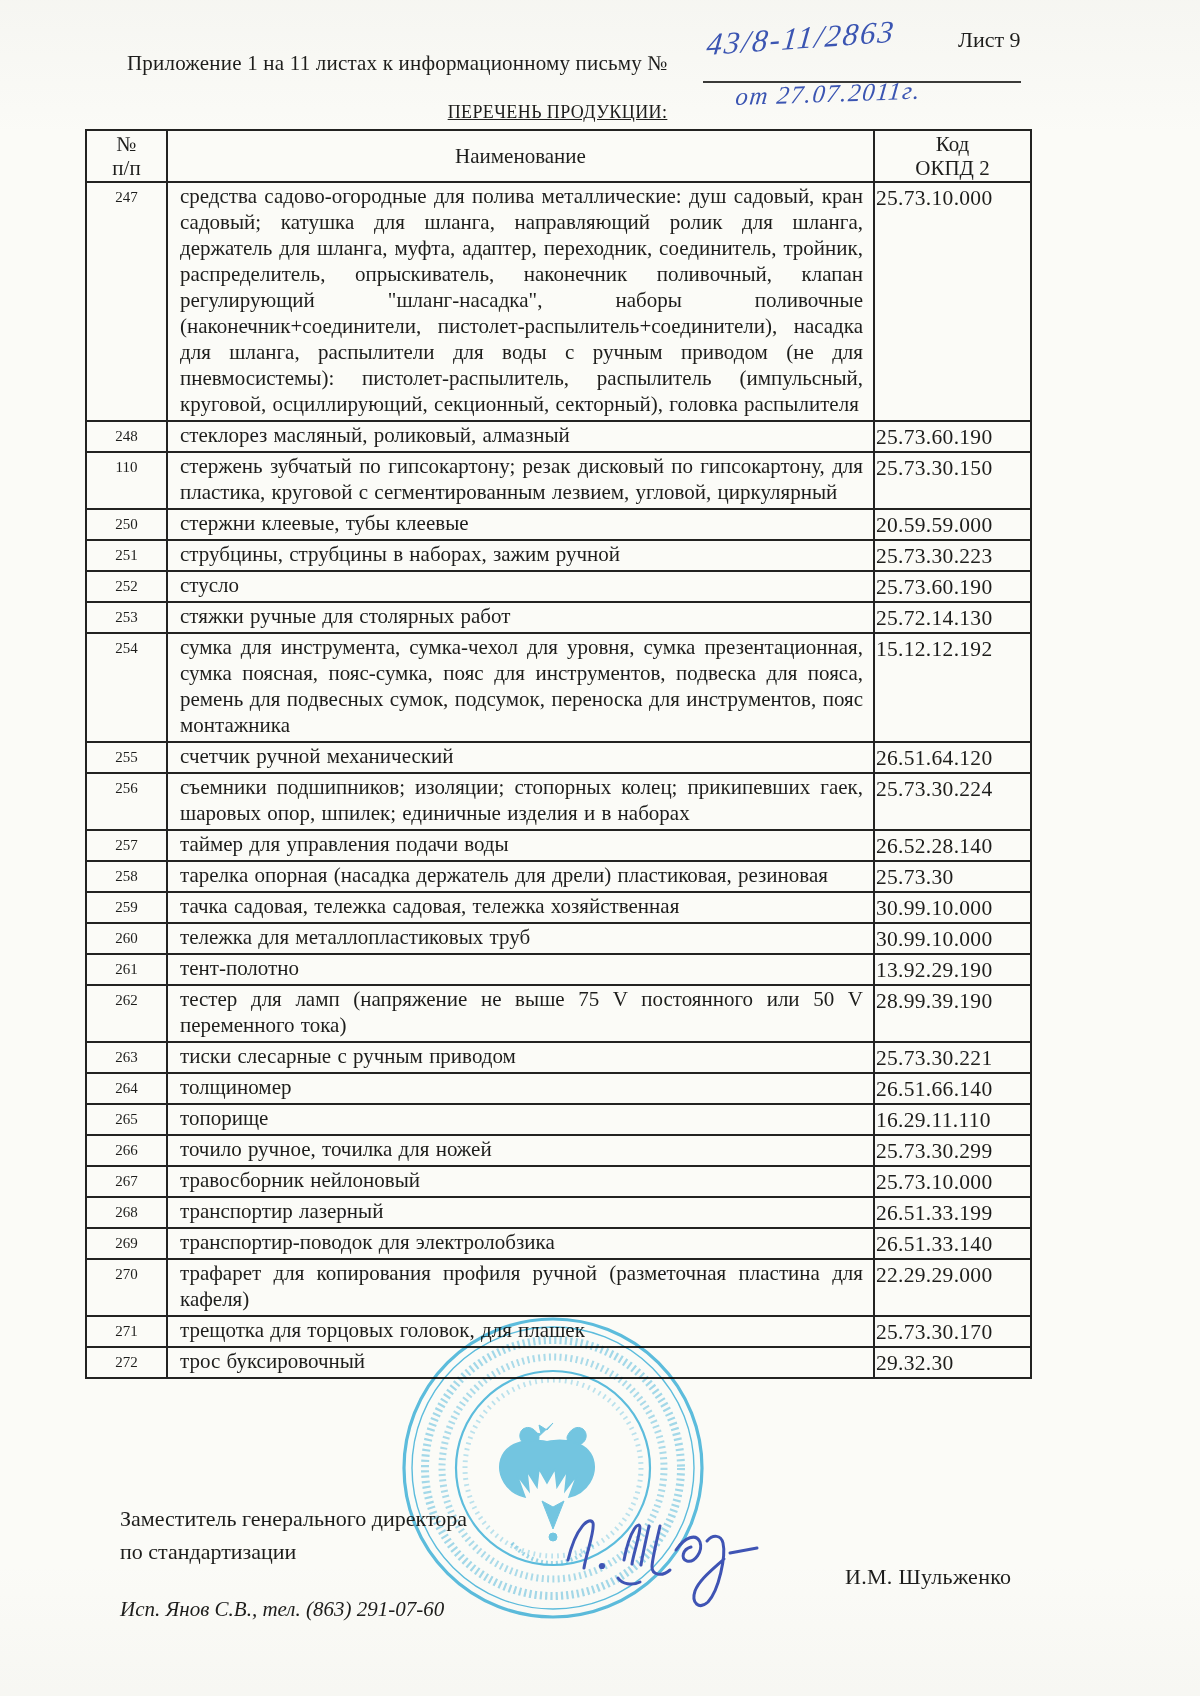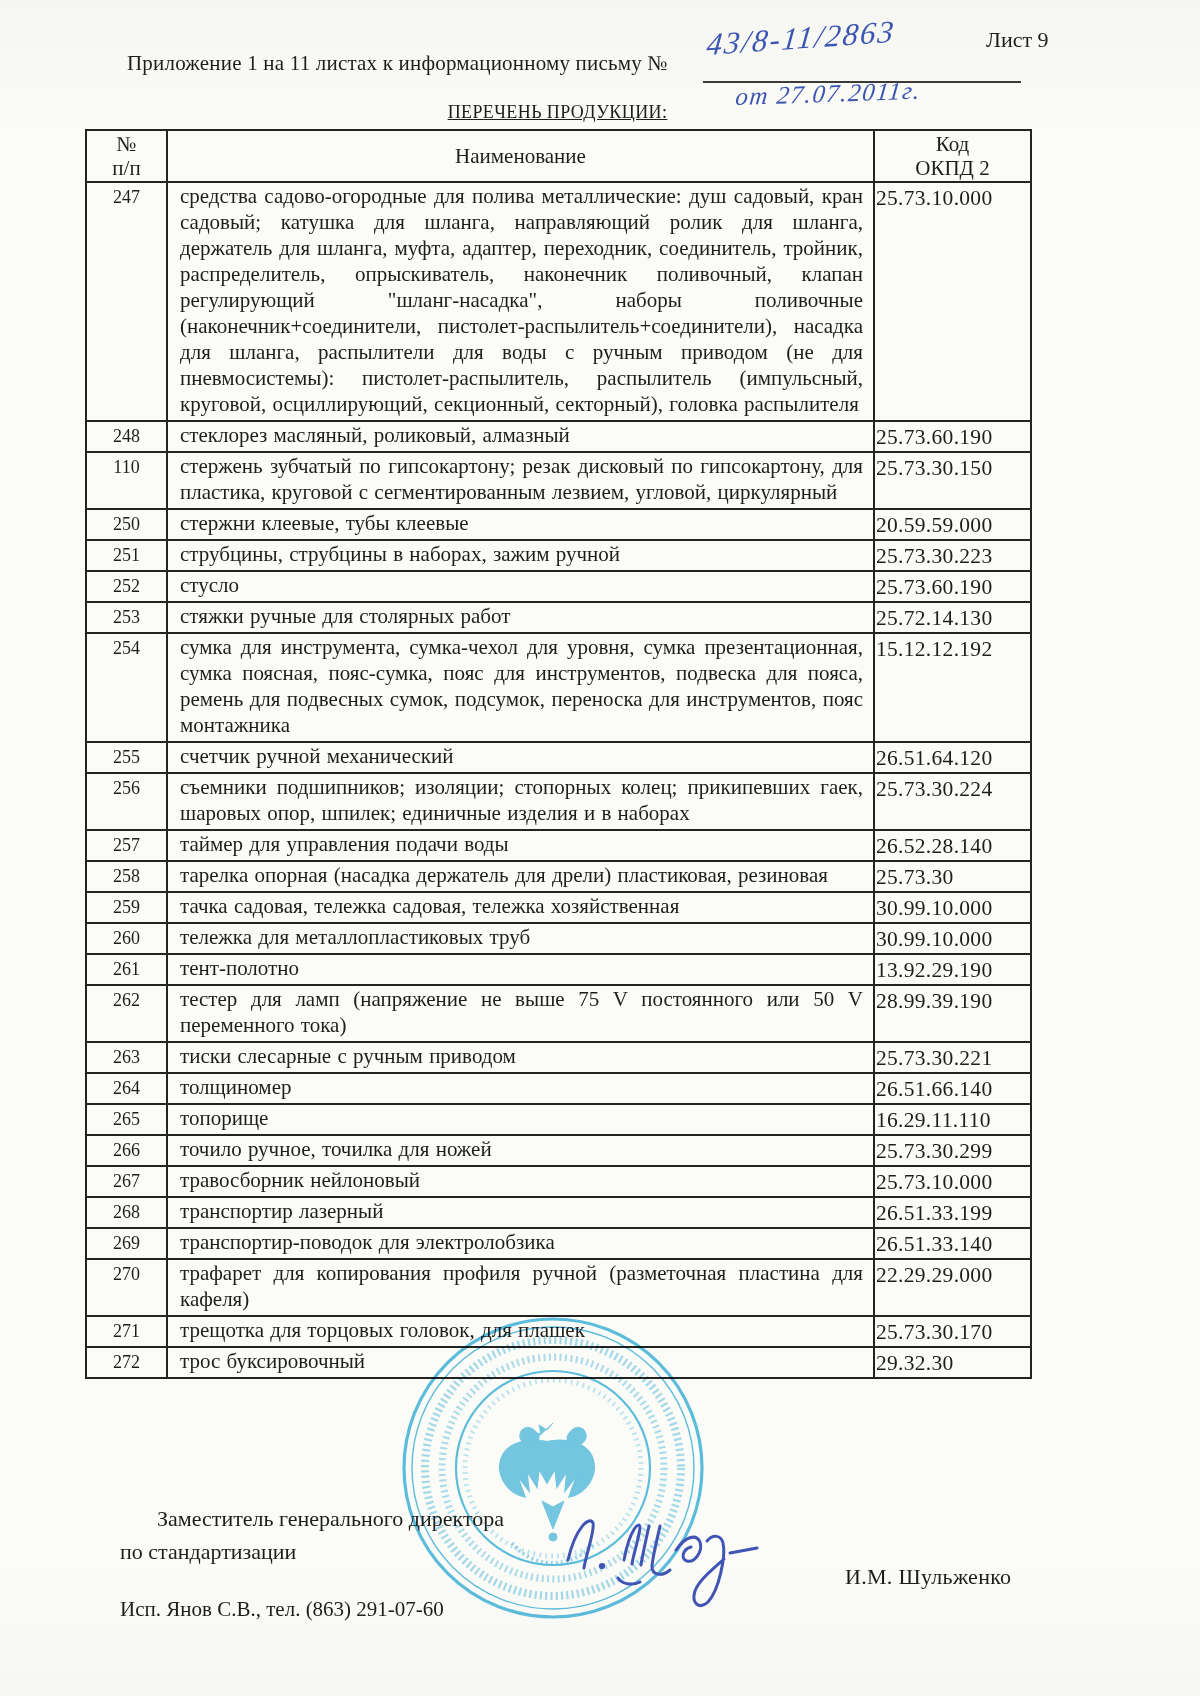--- a/index.html
+++ b/index.html
@@ -5,21 +5,21 @@
   html,body{margin:0;padding:0;}
   body{
     width:1200px;height:1696px;position:relative;
     background:#fbfbf7;
     font-family:"Liberation Serif", serif;
     color:#1d1d1b;
     overflow:hidden;
   }
   .scan-tint{position:absolute;inset:0;pointer-events:none;
     background:linear-gradient(180deg, rgba(120,120,110,0.04) 0%, rgba(255,255,255,0) 8%, rgba(255,255,255,0) 92%, rgba(120,120,110,0.03) 100%);}
-  .sheet-label{position:absolute;top:27px;left:958px;font-size:22px;margin-left:28px;}
+  .sheet-label{position:absolute;top:27px;left:958px;font-size:22px;}
   .annex-line{position:absolute;top:51px;left:127px;font-size:21px;letter-spacing:.2px;}
   .hand{color:#3b55b2;font-style:italic;font-family:"Liberation Serif",serif;}
   .hand-number{position:absolute;top:27px;left:705px;font-size:31px;letter-spacing:2px;
     transform:rotate(-4deg) skewX(-10deg);transform-origin:left bottom;}
   .number-underline{position:absolute;top:81px;left:703px;width:318px;height:2px;background:#3a3a38;}
   .hand-date{position:absolute;top:83px;left:737px;font-size:25px;letter-spacing:1.5px;
     transform:rotate(-2deg) skewX(-8deg);transform-origin:left top;}
   .doc-title{position:absolute;top:102px;left:85px;width:945px;text-align:center;
     font-size:18px;letter-spacing:.4px;text-decoration:underline;}
 
@@ -34,36 +34,36 @@
     border:2px solid #232321;
     font-weight:normal;
     vertical-align:top;
   }
   table.products thead th{
     text-align:center;vertical-align:middle;
     font-size:21px;line-height:24px;padding:1px 2px;
     height:46px;
   }
   td.num{
-    text-align:center;font-size:18px;line-height:26px;padding-top:1px;
+    text-align:center;font-size:15px;line-height:26px;padding-top:1px;
   }
   td.name{
     text-align:justify;font-size:21px;line-height:26px;
     padding:0 10px 3px 12px;
     word-spacing:1px;
   }
   td.code{
     text-align:left;font-size:21.5px;line-height:26px;padding-top:2px;
     letter-spacing:.3px;
   }
 
-  .position1{position:absolute;top:1506px;left:120px;font-size:22px;margin-left:37px;}
+  .position1{position:absolute;top:1506px;left:120px;font-size:22px;}
   .position2{position:absolute;top:1539px;left:120px;font-size:22px;}
   .signer-name{position:absolute;top:1536px;left:845px;font-size:22px;letter-spacing:.3px;margin-top:28px;}
-  .executor{position:absolute;top:1597px;left:120px;font-size:21px;}
+  .executor{position:absolute;top:1597px;left:120px;font-size:21px;font-style:italic;}
 
   .stamp{position:absolute;top:1305px;left:392px;width:322px;height:330px;
     mix-blend-mode:multiply;opacity:.88;pointer-events:none;}
   .signature{position:absolute;top:1498px;left:552px;width:250px;height:125px;
     pointer-events:none;}
 </style>
 </head>
 <body>
 
 <div class="scan-tint"></div>

